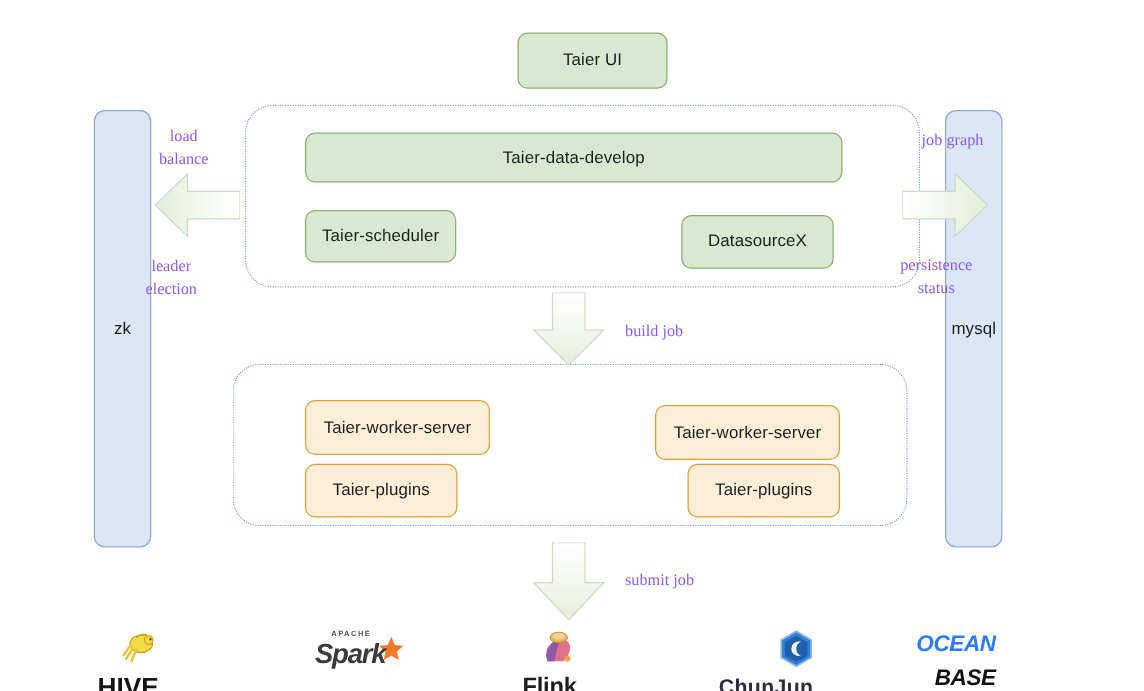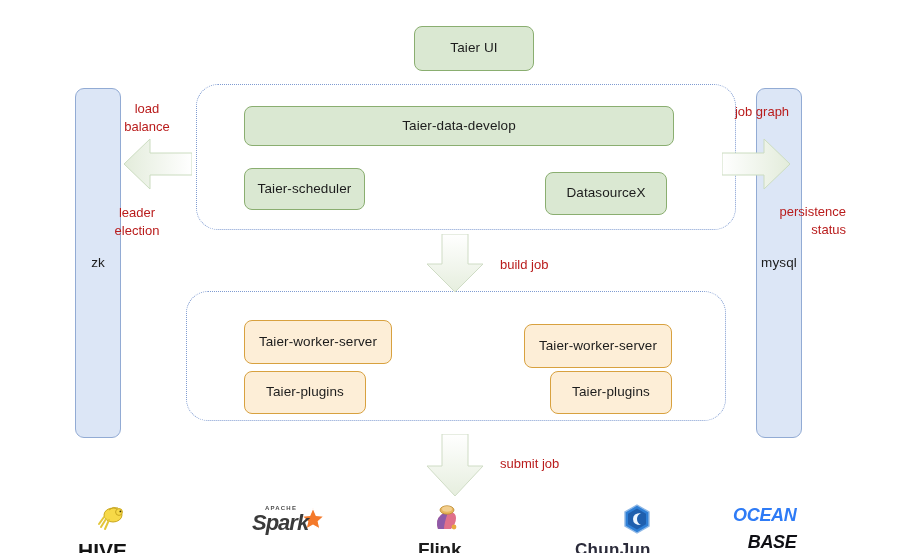--- a/index.html
+++ b/index.html
@@ -56,22 +56,23 @@
     border-radius: 22px;
     background: transparent;
   }
 
   
   .label {
     position: absolute;
     font-size: 13px;
     line-height: 1.35;
     text-align: center;
-    color: #b91c1c;
+    color: #8b5cf6;
     white-space: pre-line;
+    font-family: Liberation Serif, serif;
   }
   .label-left  { text-align: center; }
 
   
   .arrow {
     position: absolute;
   }
   .arrow svg { display: block; }
 
   
@@ -163,21 +164,21 @@
   </div>
 
   <div class="label label-left" style="left:116px; top:100px; width:62px;">load
 balance</div>
 
   <div class="label label-left" style="left:102px; top:204px; width:70px;">leader
 election</div>
 
   <div class="label" style="left:722px; top:103px; width:80px;">job graph</div>
 
-  <div class="label" style="left:756px; top:203px; width:90px;text-align:right;">persistence
+  <div class="label" style="left:704px; top:203px; width:90px;">persistence
 status</div>
 
   <div class="label" style="left:500px; top:256px; width:80px; text-align:left;">build job</div>
 
   <div class="label" style="left:500px; top:455px; width:90px; text-align:left;">submit job</div>
 
   <div class="arrow" style="left:124px; top:136px;">
     <svg width="68" height="56" viewBox="0 0 68 56">
       <defs>
         <linearGradient id="gL" x1="1" y1="0" x2="0" y2="0">

